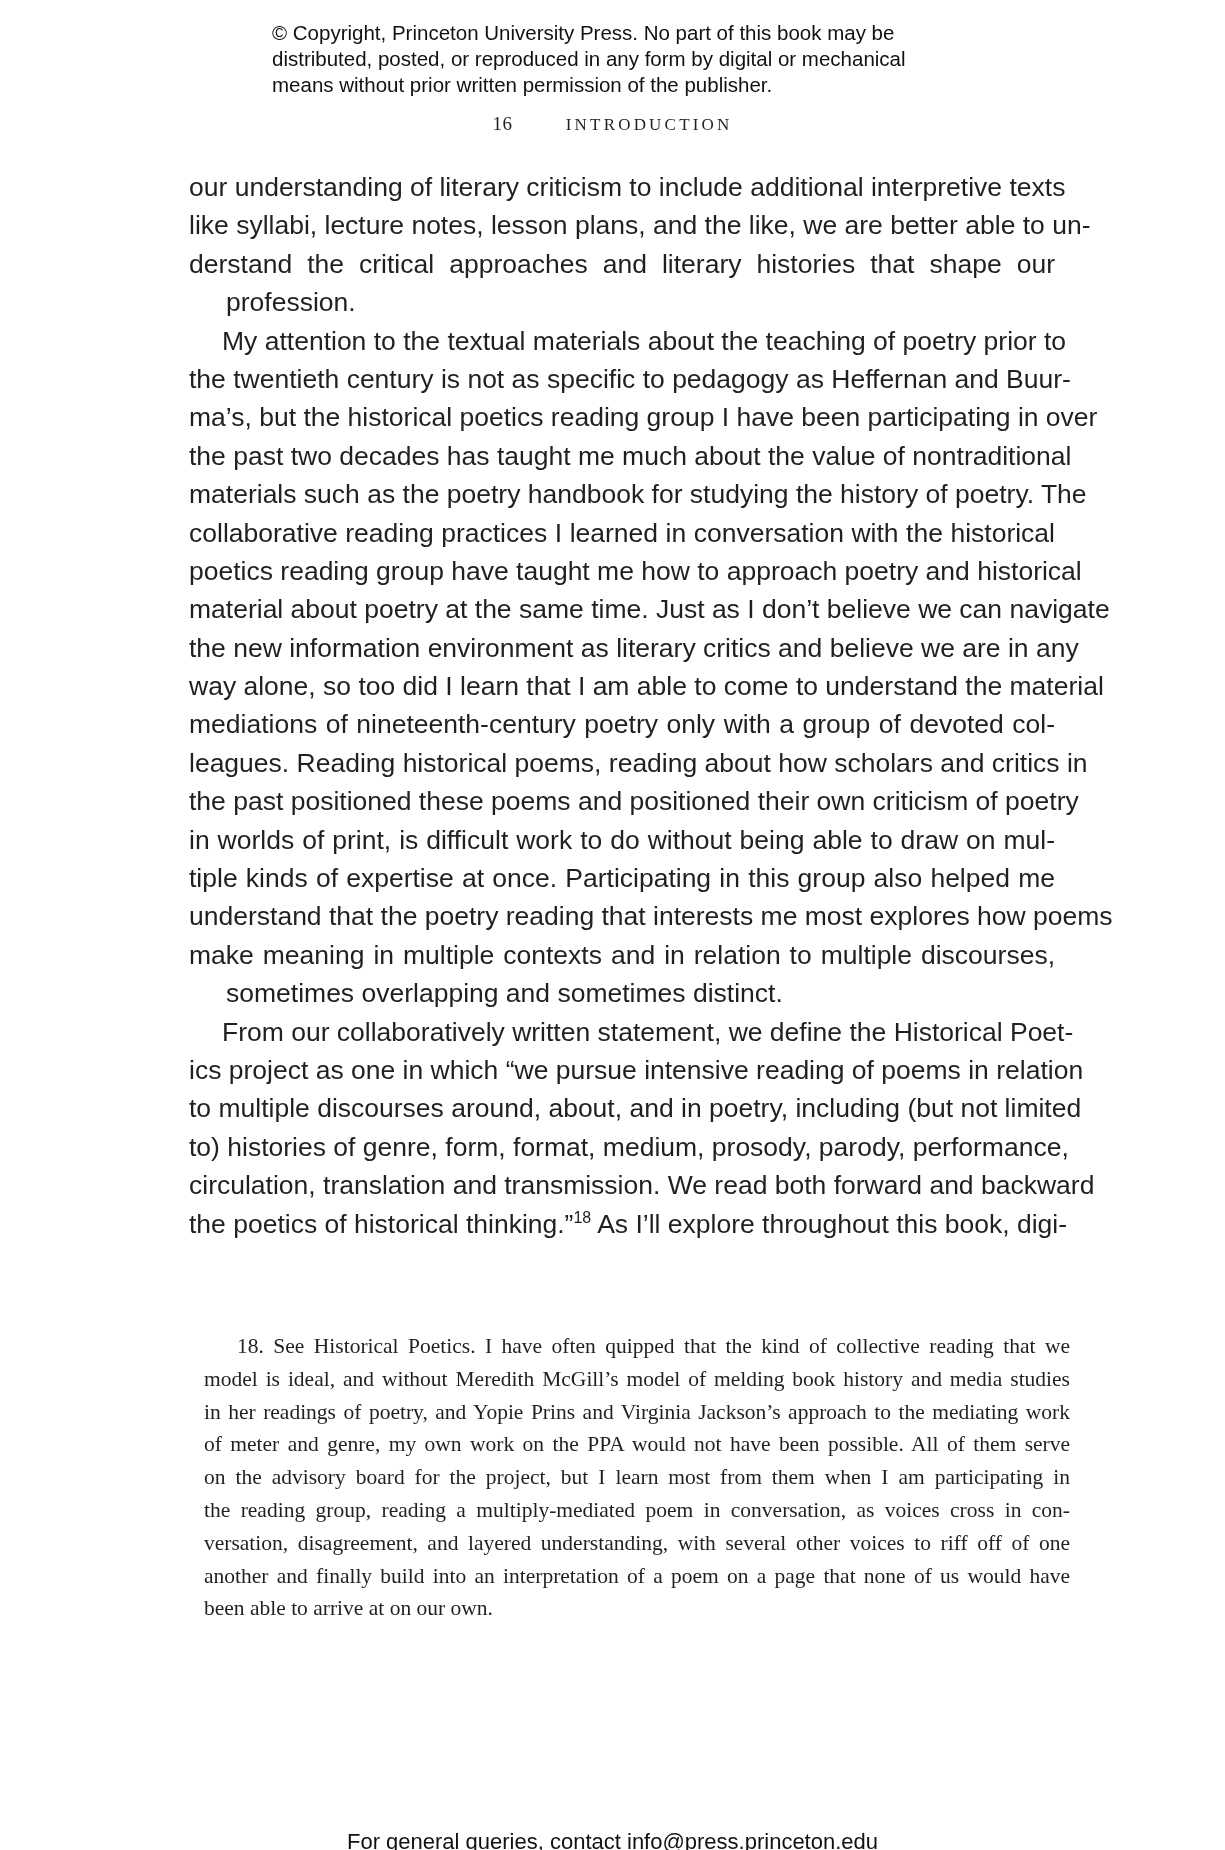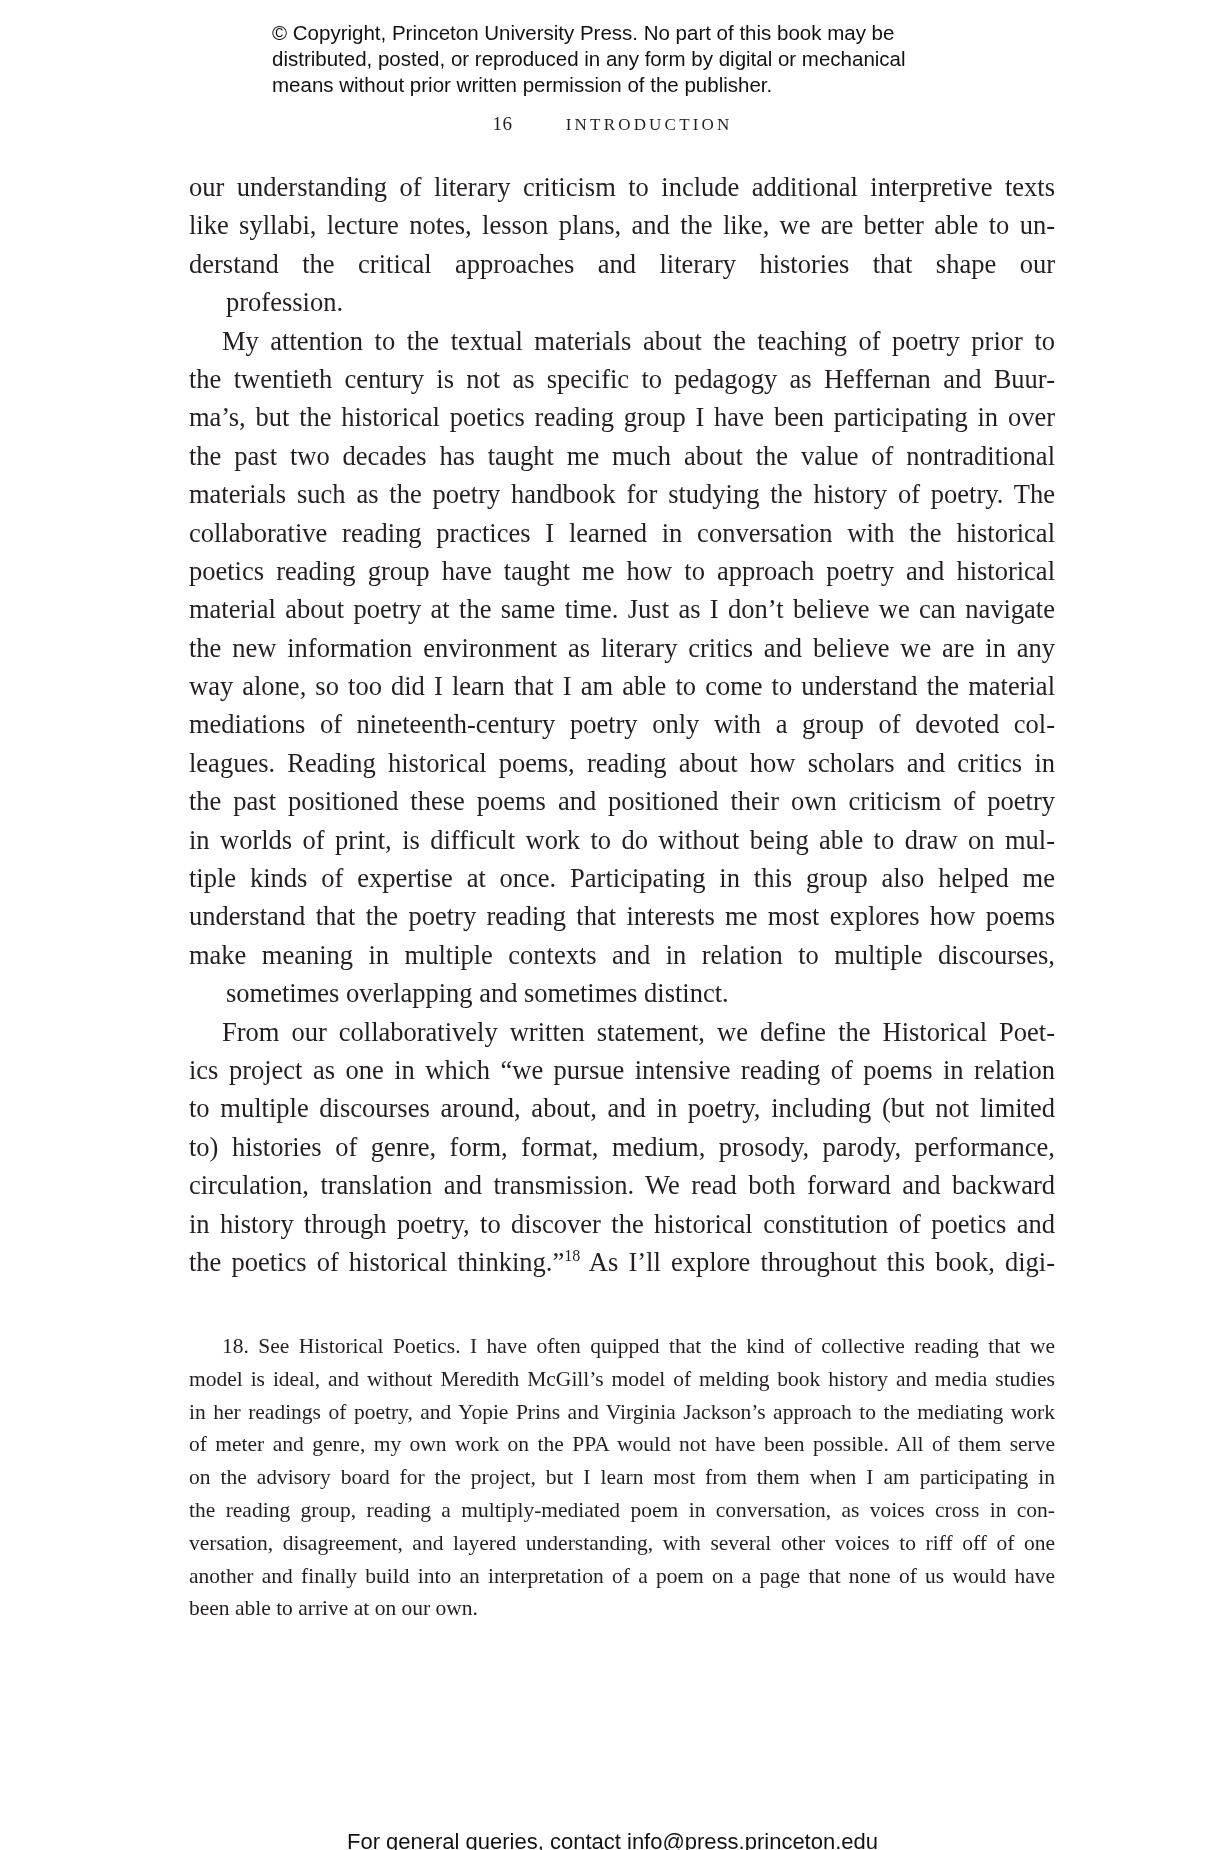--- a/index.html
+++ b/index.html
@@ -36,21 +36,21 @@
       letter-spacing: 0.5px;
       color: #231f20;
     }
     .running-head .page-num { margin-right: 26px; }
     .running-head .section { letter-spacing: 3.2px; font-size: 17px; margin-left: 22px; }
     .body-text {
       position: absolute;
       left: 189px;
       top: 168px;
       width: 866px;
-      font-family: Liberation Serif, serif;
+      font-family: Liberation Sans, sans-serif;
       font-size: 26.5px;
       color: #231f20;
     }
     .line {
       height: 38.4px;
       line-height: 38.4px;
       text-align: justify;
       text-align-last: justify;
       white-space: nowrap;
       overflow: visible;
@@ -62,21 +62,21 @@
     .line.indent {
       padding-left: 33px;
     }
     .line sup {
       font-size: 16px;
       line-height: 0;
       vertical-align: 10px;
     }
     .footnotes {
       position: absolute;
-      left: 189px;
+      left: 204px;
       top: 1330px;
       width: 866px;
       font-family: "Liberation Serif", serif;
       font-size: 21.5px;
       color: #231f20;
     }
     .fn-line {
       height: 32.8px;
       line-height: 32.8px;
       text-align: justify;
@@ -140,21 +140,20 @@
     <div class="line">make meaning in multiple contexts and in relation to multiple discourses,</div>
     <div class="line last">sometimes overlapping and sometimes distinct.</div>
   </div>
 
   <div>
     <div class="line indent">From our collaboratively written statement, we define the Historical Poet-</div>
     <div class="line">ics project as one in which “we pursue intensive reading of poems in relation</div>
     <div class="line">to multiple discourses around, about, and in poetry, including (but not limited</div>
     <div class="line">to) histories of genre, form, format, medium, prosody, parody, performance,</div>
     <div class="line">circulation, translation and transmission. We read both forward and backward</div>
-    <div class="line">in history through poetry, to discover the historical constitution of poetics and</div>
     <div class="line"><span>the poetics of historical thinking.”</span><sup>18</sup><span> As I’ll explore throughout this book, digi-</span></div>
   </div>
 </div>
 
 <div class="footnotes">
   <div>
     <div class="fn-line indent">18.  See Historical Poetics. I have often quipped that the kind of collective reading that we</div>
     <div class="fn-line">model is ideal, and without Meredith McGill’s model of melding book history and media studies</div>
     <div class="fn-line">in her readings of poetry, and Yopie Prins and Virginia Jackson’s approach to the mediating work</div>
     <div class="fn-line">of meter and genre, my own work on the PPA would not have been possible. All of them serve</div>

